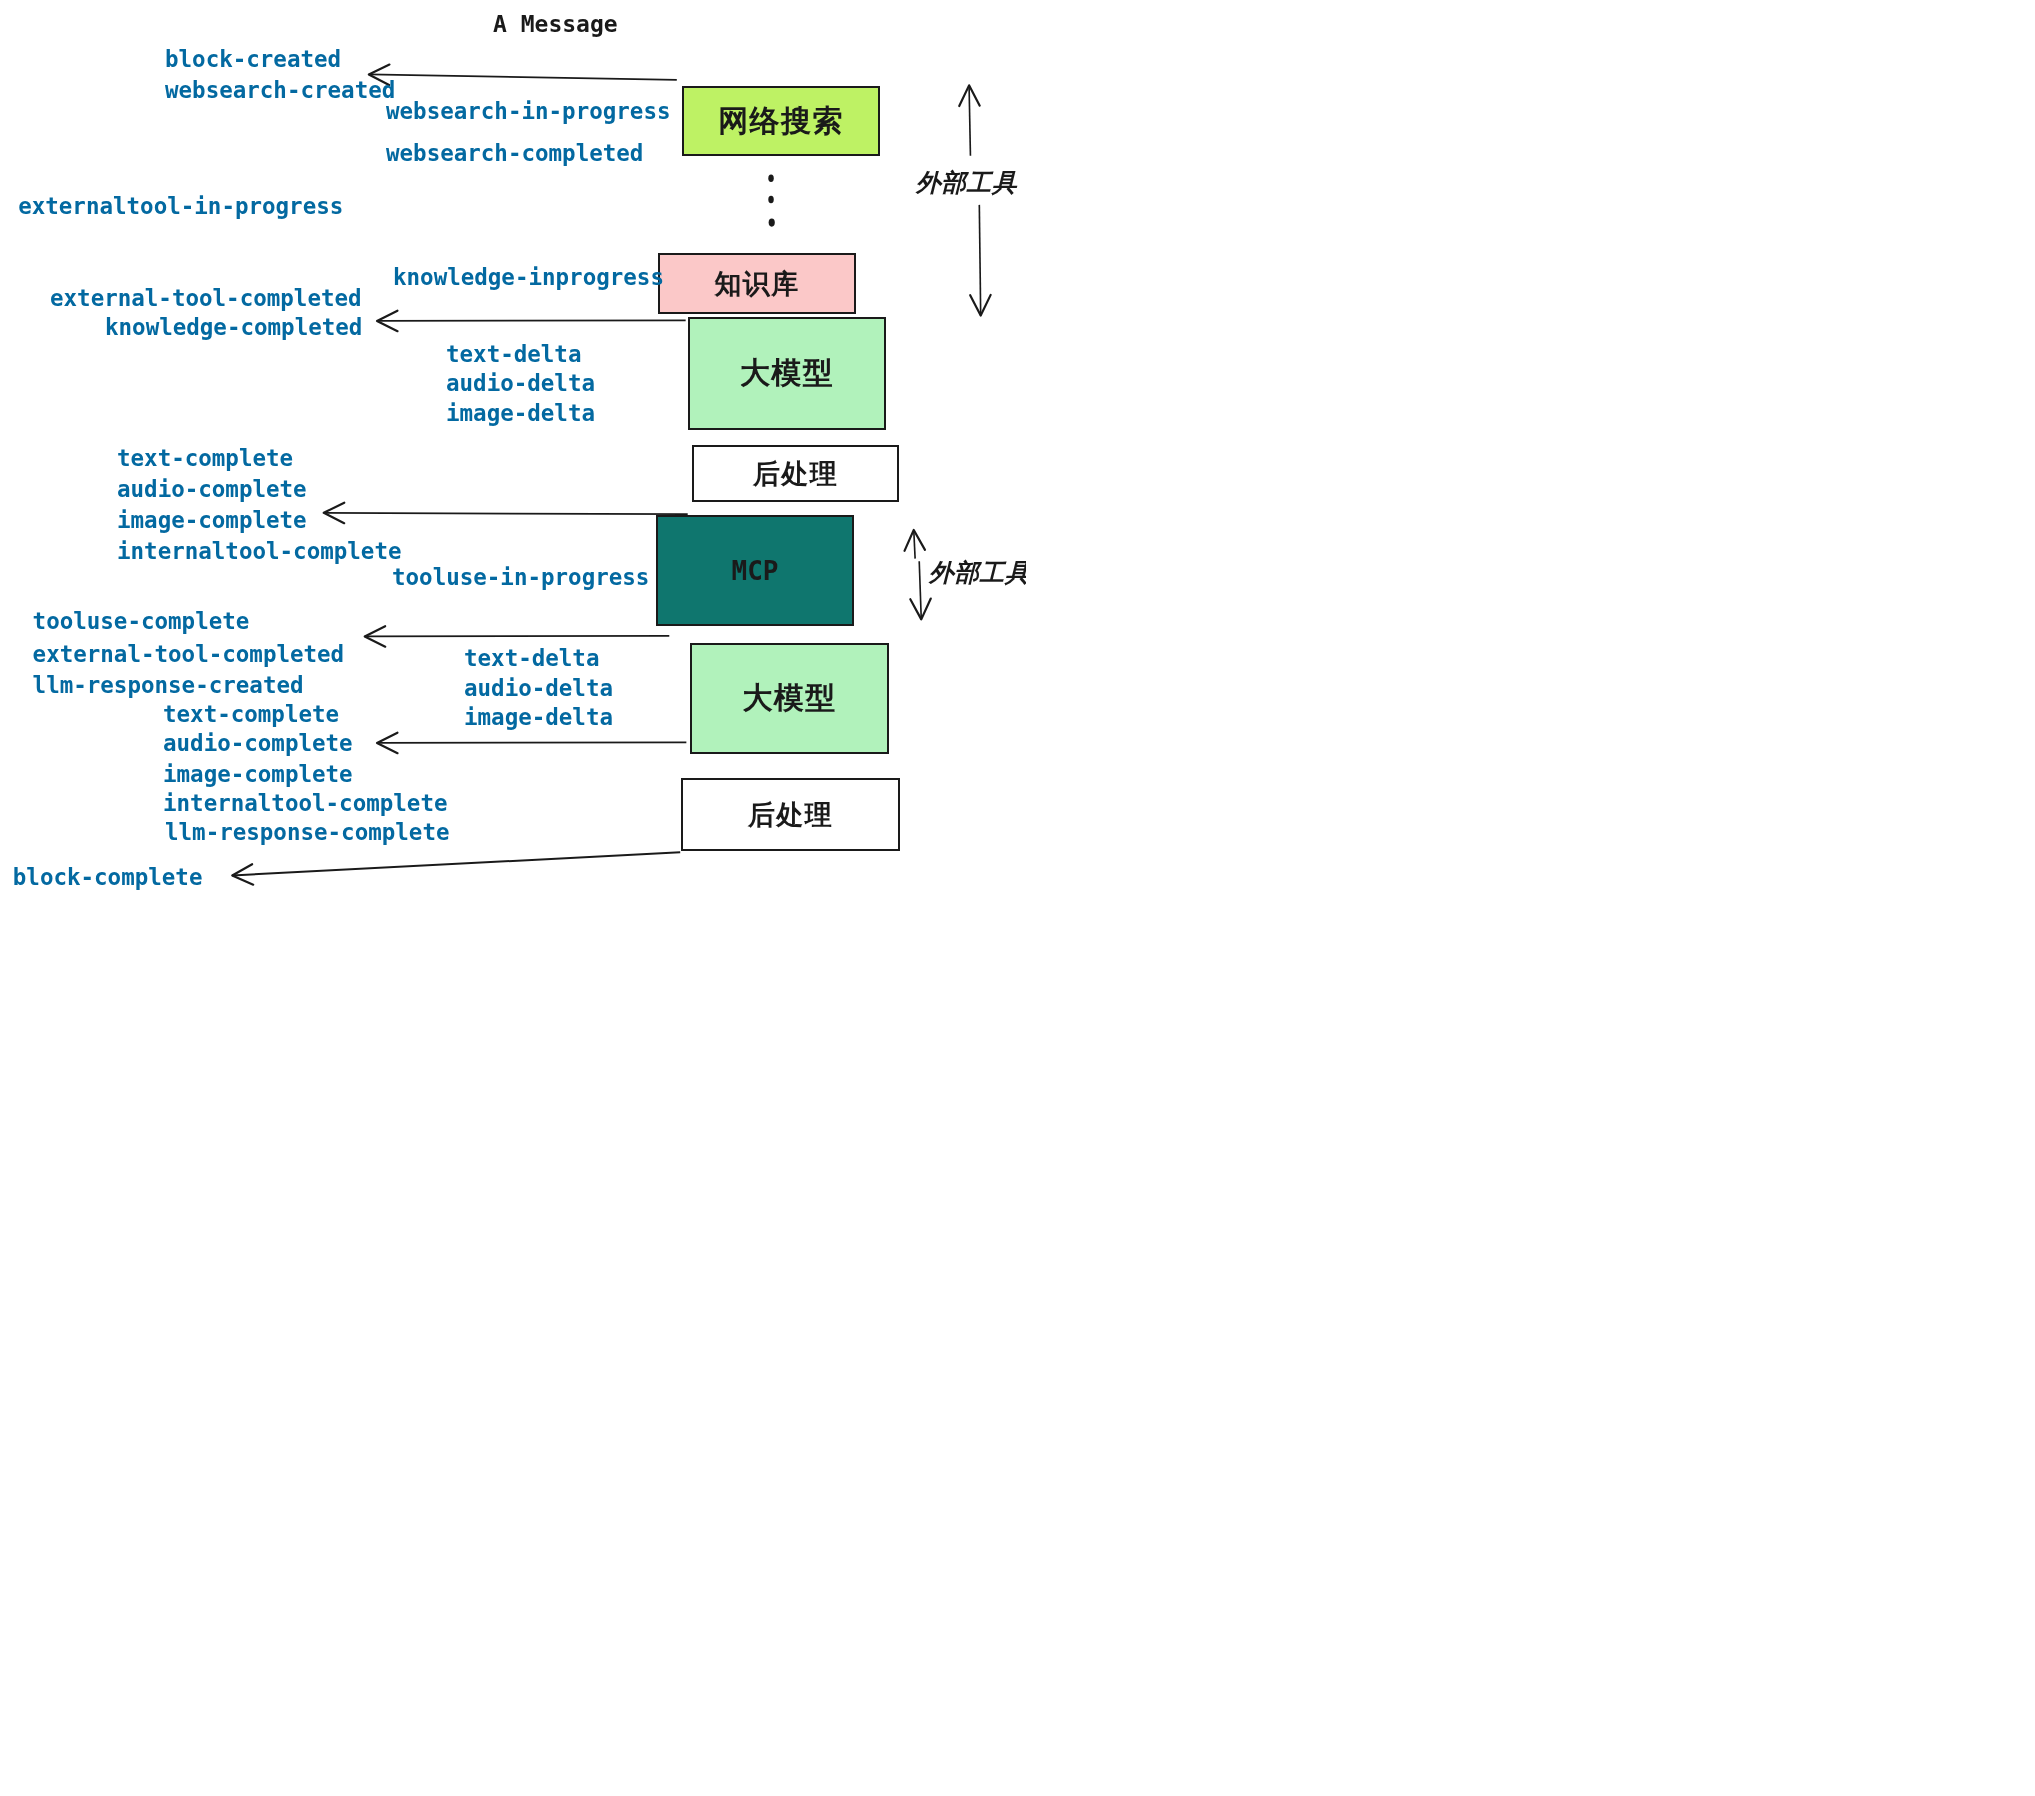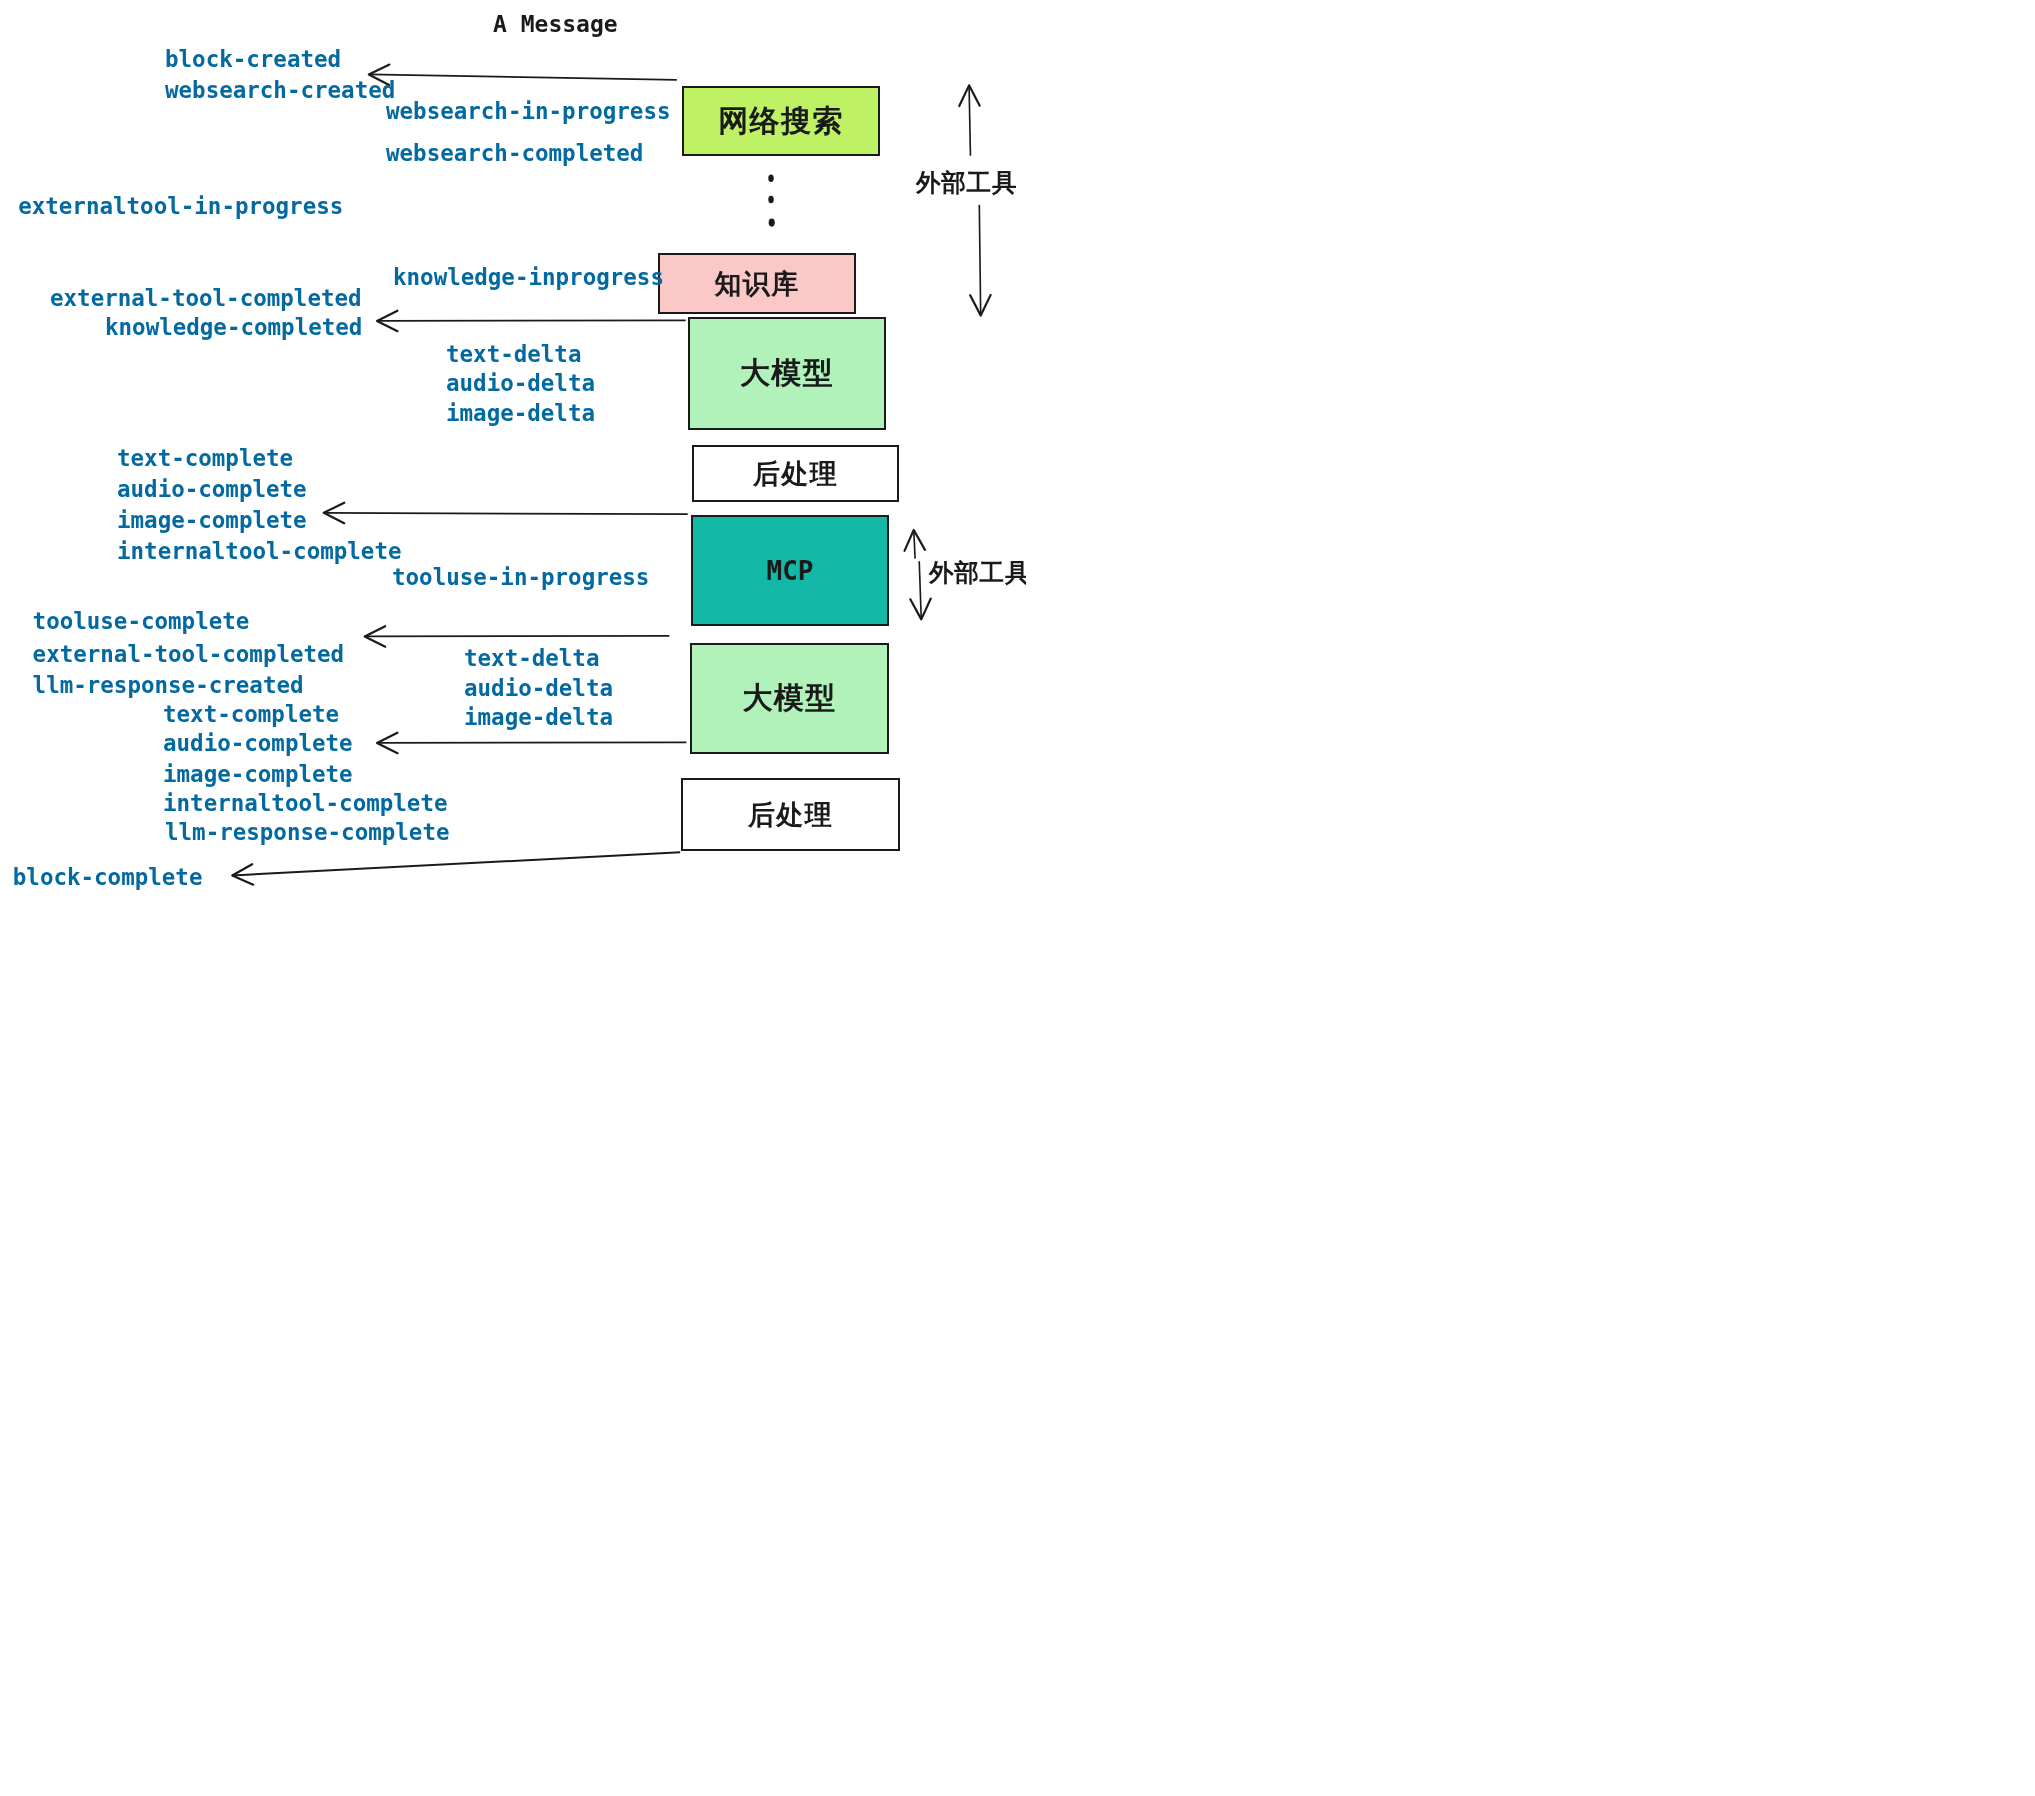--- a/index.html
+++ b/index.html
@@ -64,20 +64,21 @@
     font-size: 27px;
   }
   .side-label {
     position: absolute;
     font-family: "DejaVu Sans", sans-serif;
     font-size: 24.6px;
     font-weight: 700;
     color: #1a1a1a;
     letter-spacing: 0.7px;
     white-space: nowrap;
+    font-style: italic;
   }
 </style>
 </head>
 <body>
 
 <div class="stage">
 
   <svg class="arrows" viewBox="0 0 1490 1315" xmlns="http://www.w3.org/2000/svg">
     <defs>
       <marker id="head" markerUnits="userSpaceOnUse" markerWidth="44" markerHeight="44" viewBox="0 0 44 44" refX="38" refY="22" orient="auto">
@@ -121,21 +122,21 @@
   </div>
 
   <div class="node" style="left:680px; top:317px; width:198px; height:113px; background:#B1F2BB;">
     <span class="label">大模型</span>
   </div>
 
   <div class="node small" style="left:684px; top:445px; width:207px; height:57px; background:#FFFFFF;">
     <span class="label">后处理</span>
   </div>
 
-  <div class="node" style="left:683px; top:515px; width:198px; height:111px; background:#14b8a6;">
+  <div class="node" style="left:648px; top:515px; width:198px; height:111px; background:#0f766e;">
     <span class="label mono">MCP</span>
   </div>
 
   <div class="node" style="left:682px; top:643px; width:199px; height:111px; background:#B1F2BB;">
     <span class="label">大模型</span>
   </div>
 
   <div class="node small" style="left:673px; top:778px; width:219px; height:73px; background:#FFFFFF;">
     <span class="label">后处理</span>
   </div>

